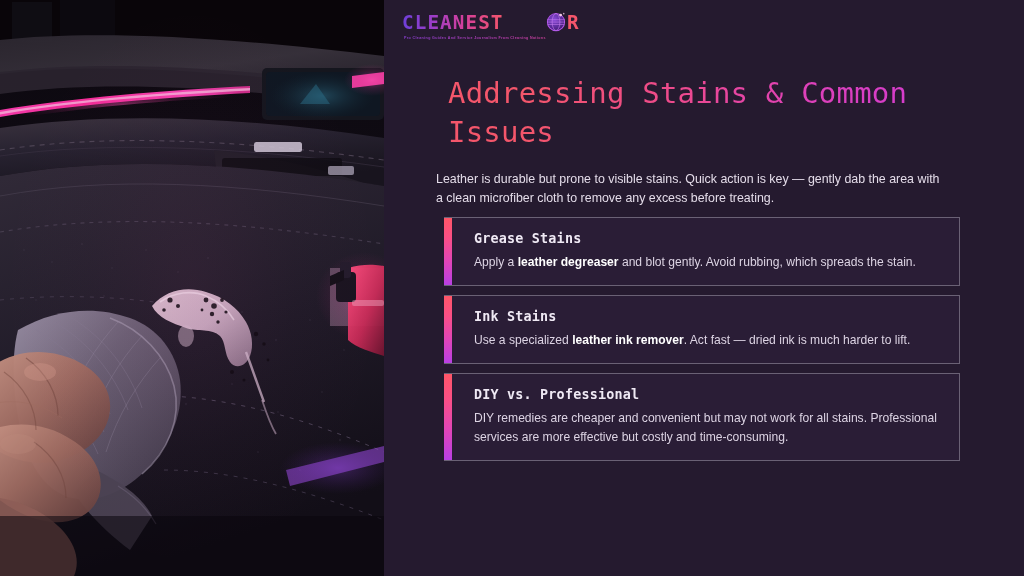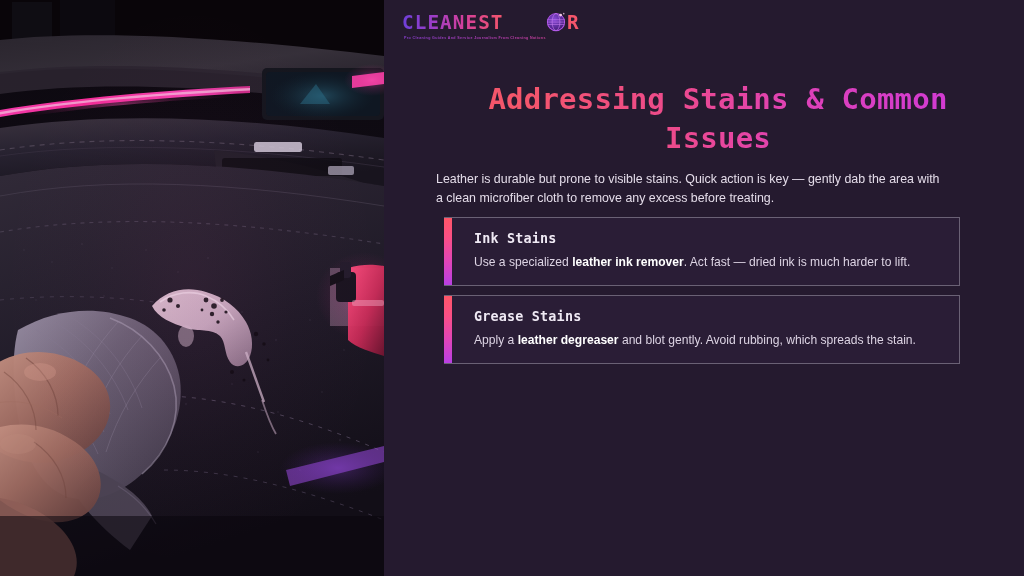--- a/index.html
+++ b/index.html
@@ -67,32 +67,31 @@
     background-clip: text;
     color: transparent;
     -webkit-text-fill-color: transparent;
     padding-left: 2px;
   }
 
   
   .page-title {
     position: absolute;
     left: 64px;
-    top: 80px;
+    top: 74px;
     width: 540px;
     font-family: "DejaVu Sans Mono", "Liberation Mono", monospace;
     font-size: 29px;
-    font-weight: 700;
+    font-weight: 400;
     line-height: 39px;
     letter-spacing: 0.2px;
     background: linear-gradient(90deg, #f4566b 0%, #f4566b 14%, #ed4a8d 42%, #de41b9 66%, #cf39d9 100%);
     -webkit-background-clip: text;
     background-clip: text;
     color: transparent;
-    text-align: center;
     -webkit-text-fill-color: transparent;
   }
 
   
   .intro {
     position: absolute;
     left: 52px;
     top: 170px;
     width: 506px;
     font-size: 12.4px;
@@ -427,29 +426,36 @@
 
     <h1 class="page-title">Addressing Stains &amp; Common Issues</h1>
 
     <p class="intro">Leather is durable but prone to visible stains. Quick action is key — gently dab the area with a clean microfiber cloth to remove any excess before treating.</p>
 
     <div class="cards">
 
       <div class="card">
         <div class="card-accent"></div>
         <div class="card-body">
+          <div class="card-title">Grease Stains</div>
+          <div class="card-desc"><span>Apply a </span><b>leather degreaser</b><span> and blot gently. Avoid rubbing, which spreads the stain.</span></div>
+        </div>
+      </div>
+
+      <div class="card">
+        <div class="card-accent"></div>
+        <div class="card-body">
           <div class="card-title">Ink Stains</div>
           <div class="card-desc"><span>Use a specialized </span><b>leather ink remover</b><span>. Act fast — dried ink is much harder to lift.</span></div>
         </div>
       </div>
 
       <div class="card">
         <div class="card-accent"></div>
         <div class="card-body">
-          <div class="card-title">Grease Stains</div>
-          <div class="card-desc"><span>Apply a </span><b>leather degreaser</b><span> and blot gently. Avoid rubbing, which spreads the stain.</span></div>
+          <div class="card-title">DIY vs. Professional</div>
+          <div class="card-desc"><span>DIY remedies are cheaper and convenient but may not work for all stains. Professional services are more effective but costly and time-consuming.</span><b></b><span></span></div>
         </div>
       </div>
-
 
     </div>
   </div>
 </div>
 
 </body></html>

